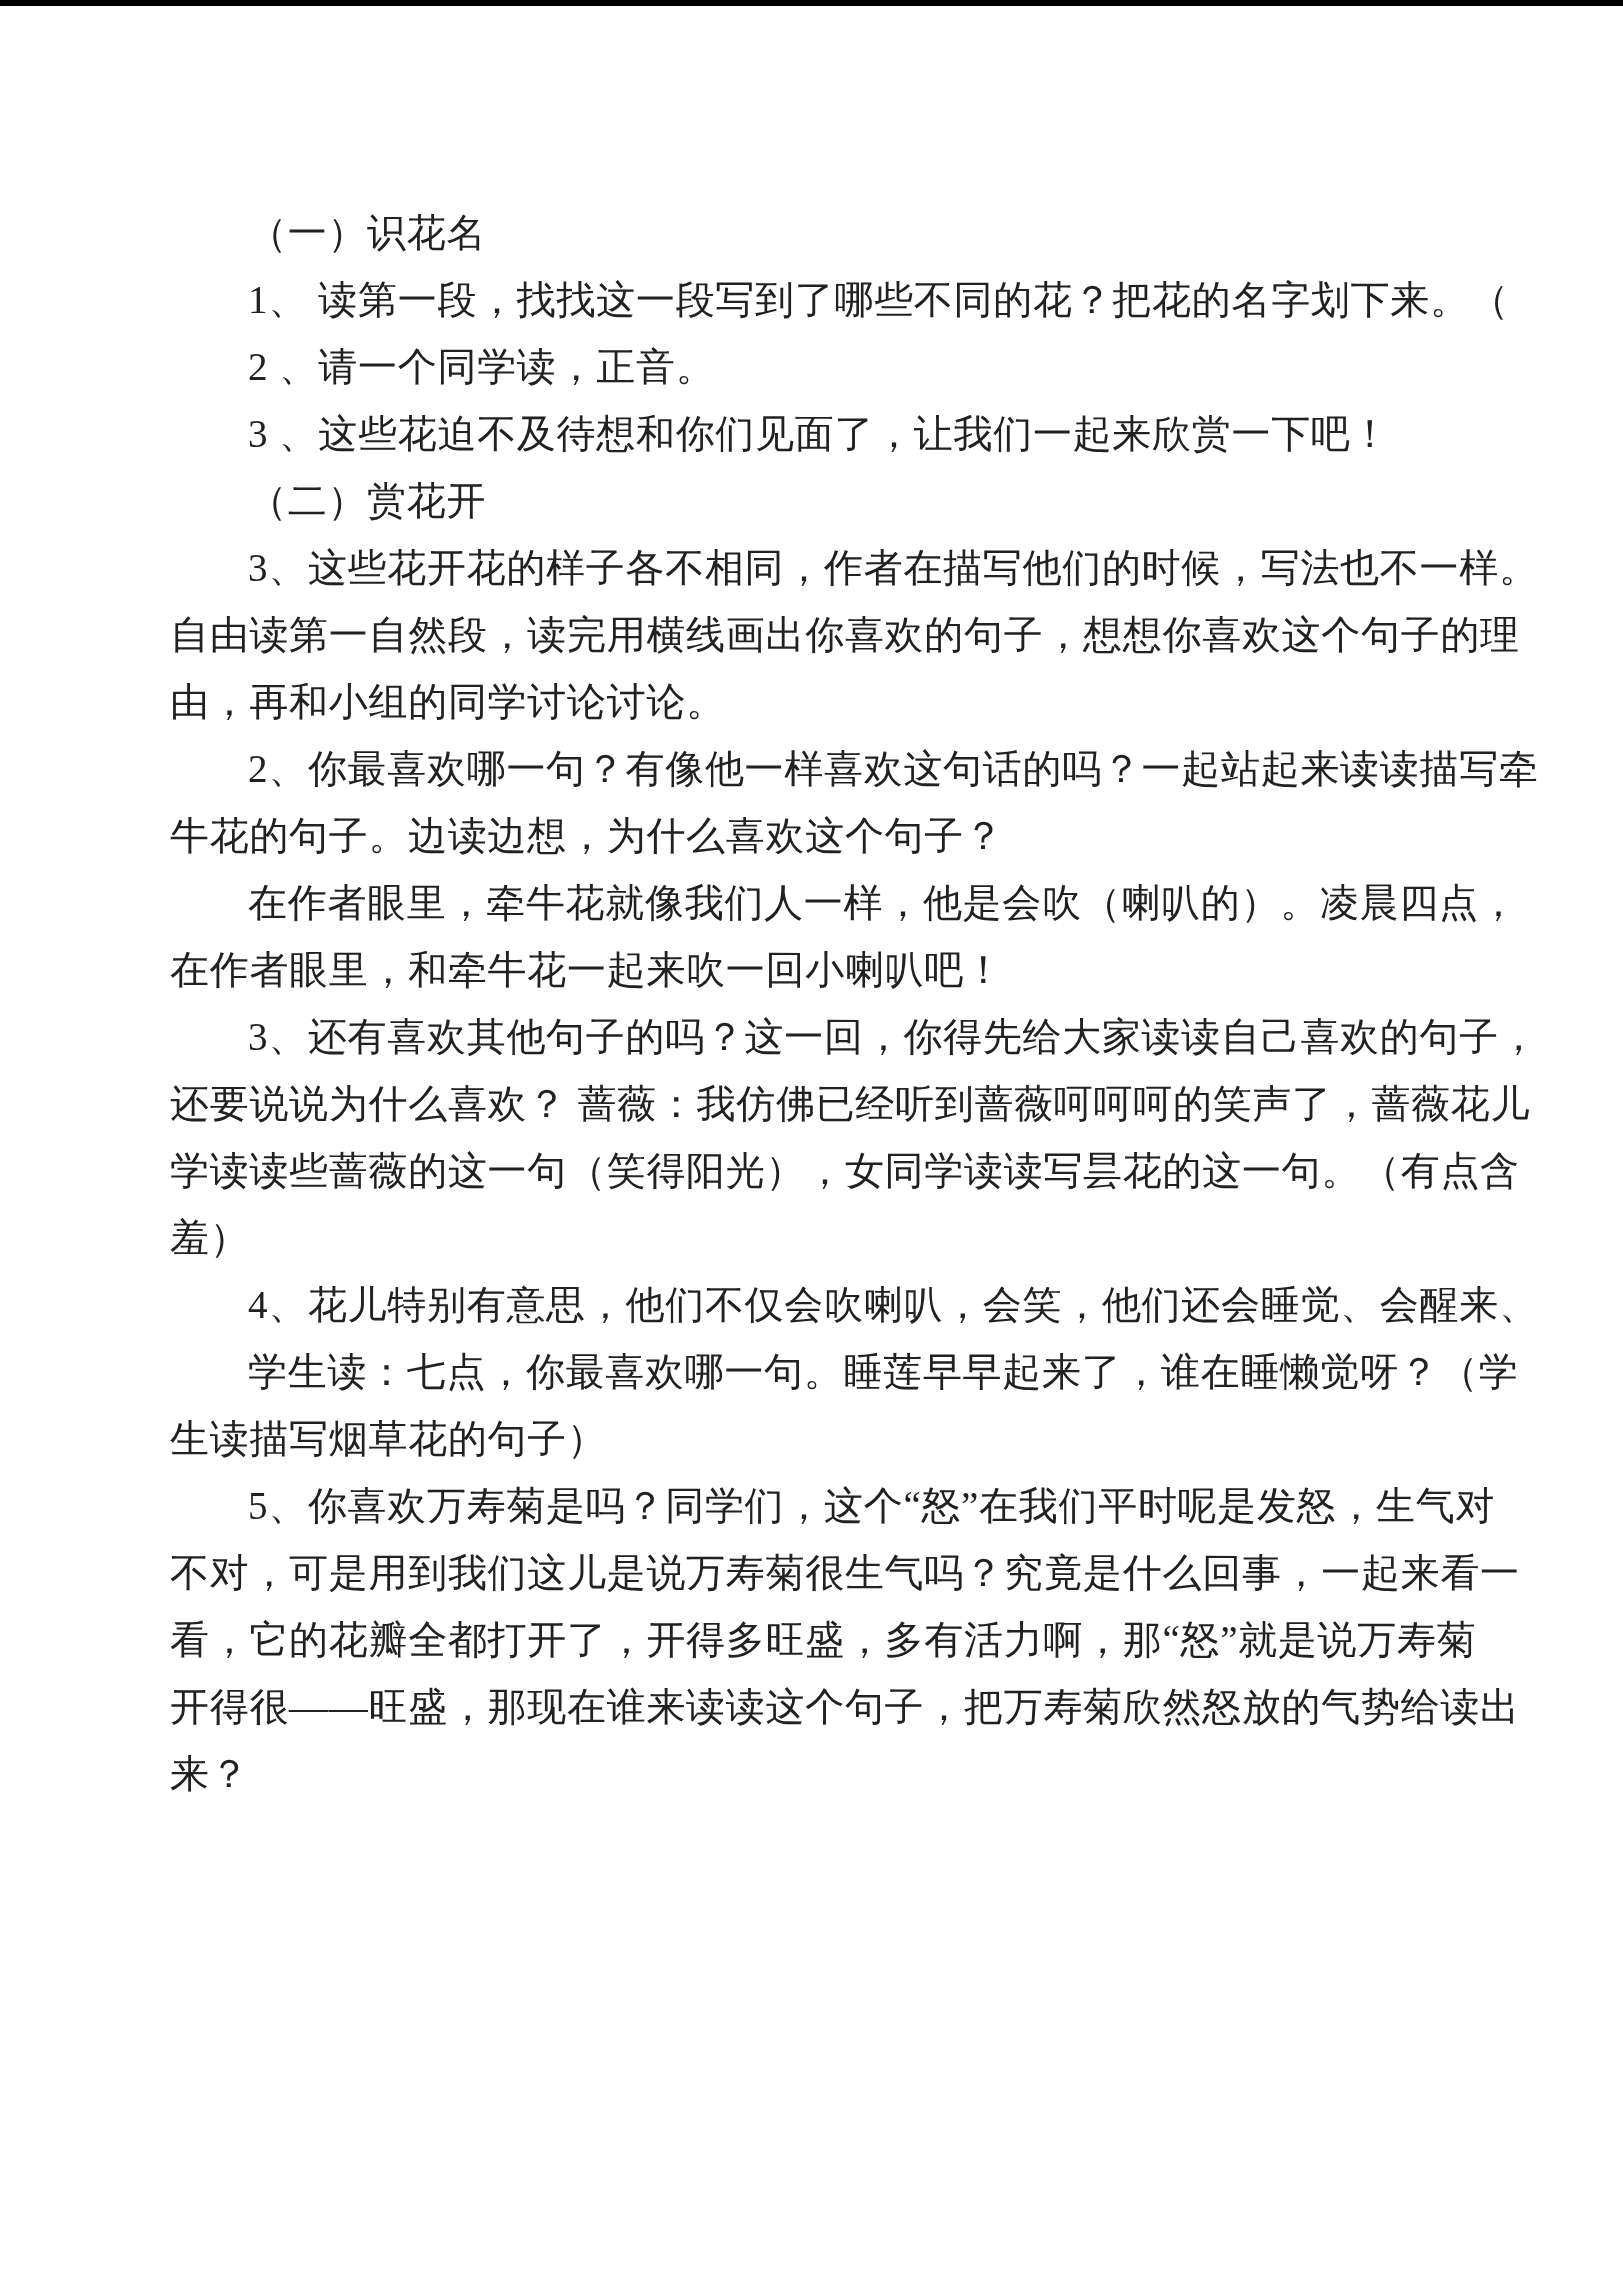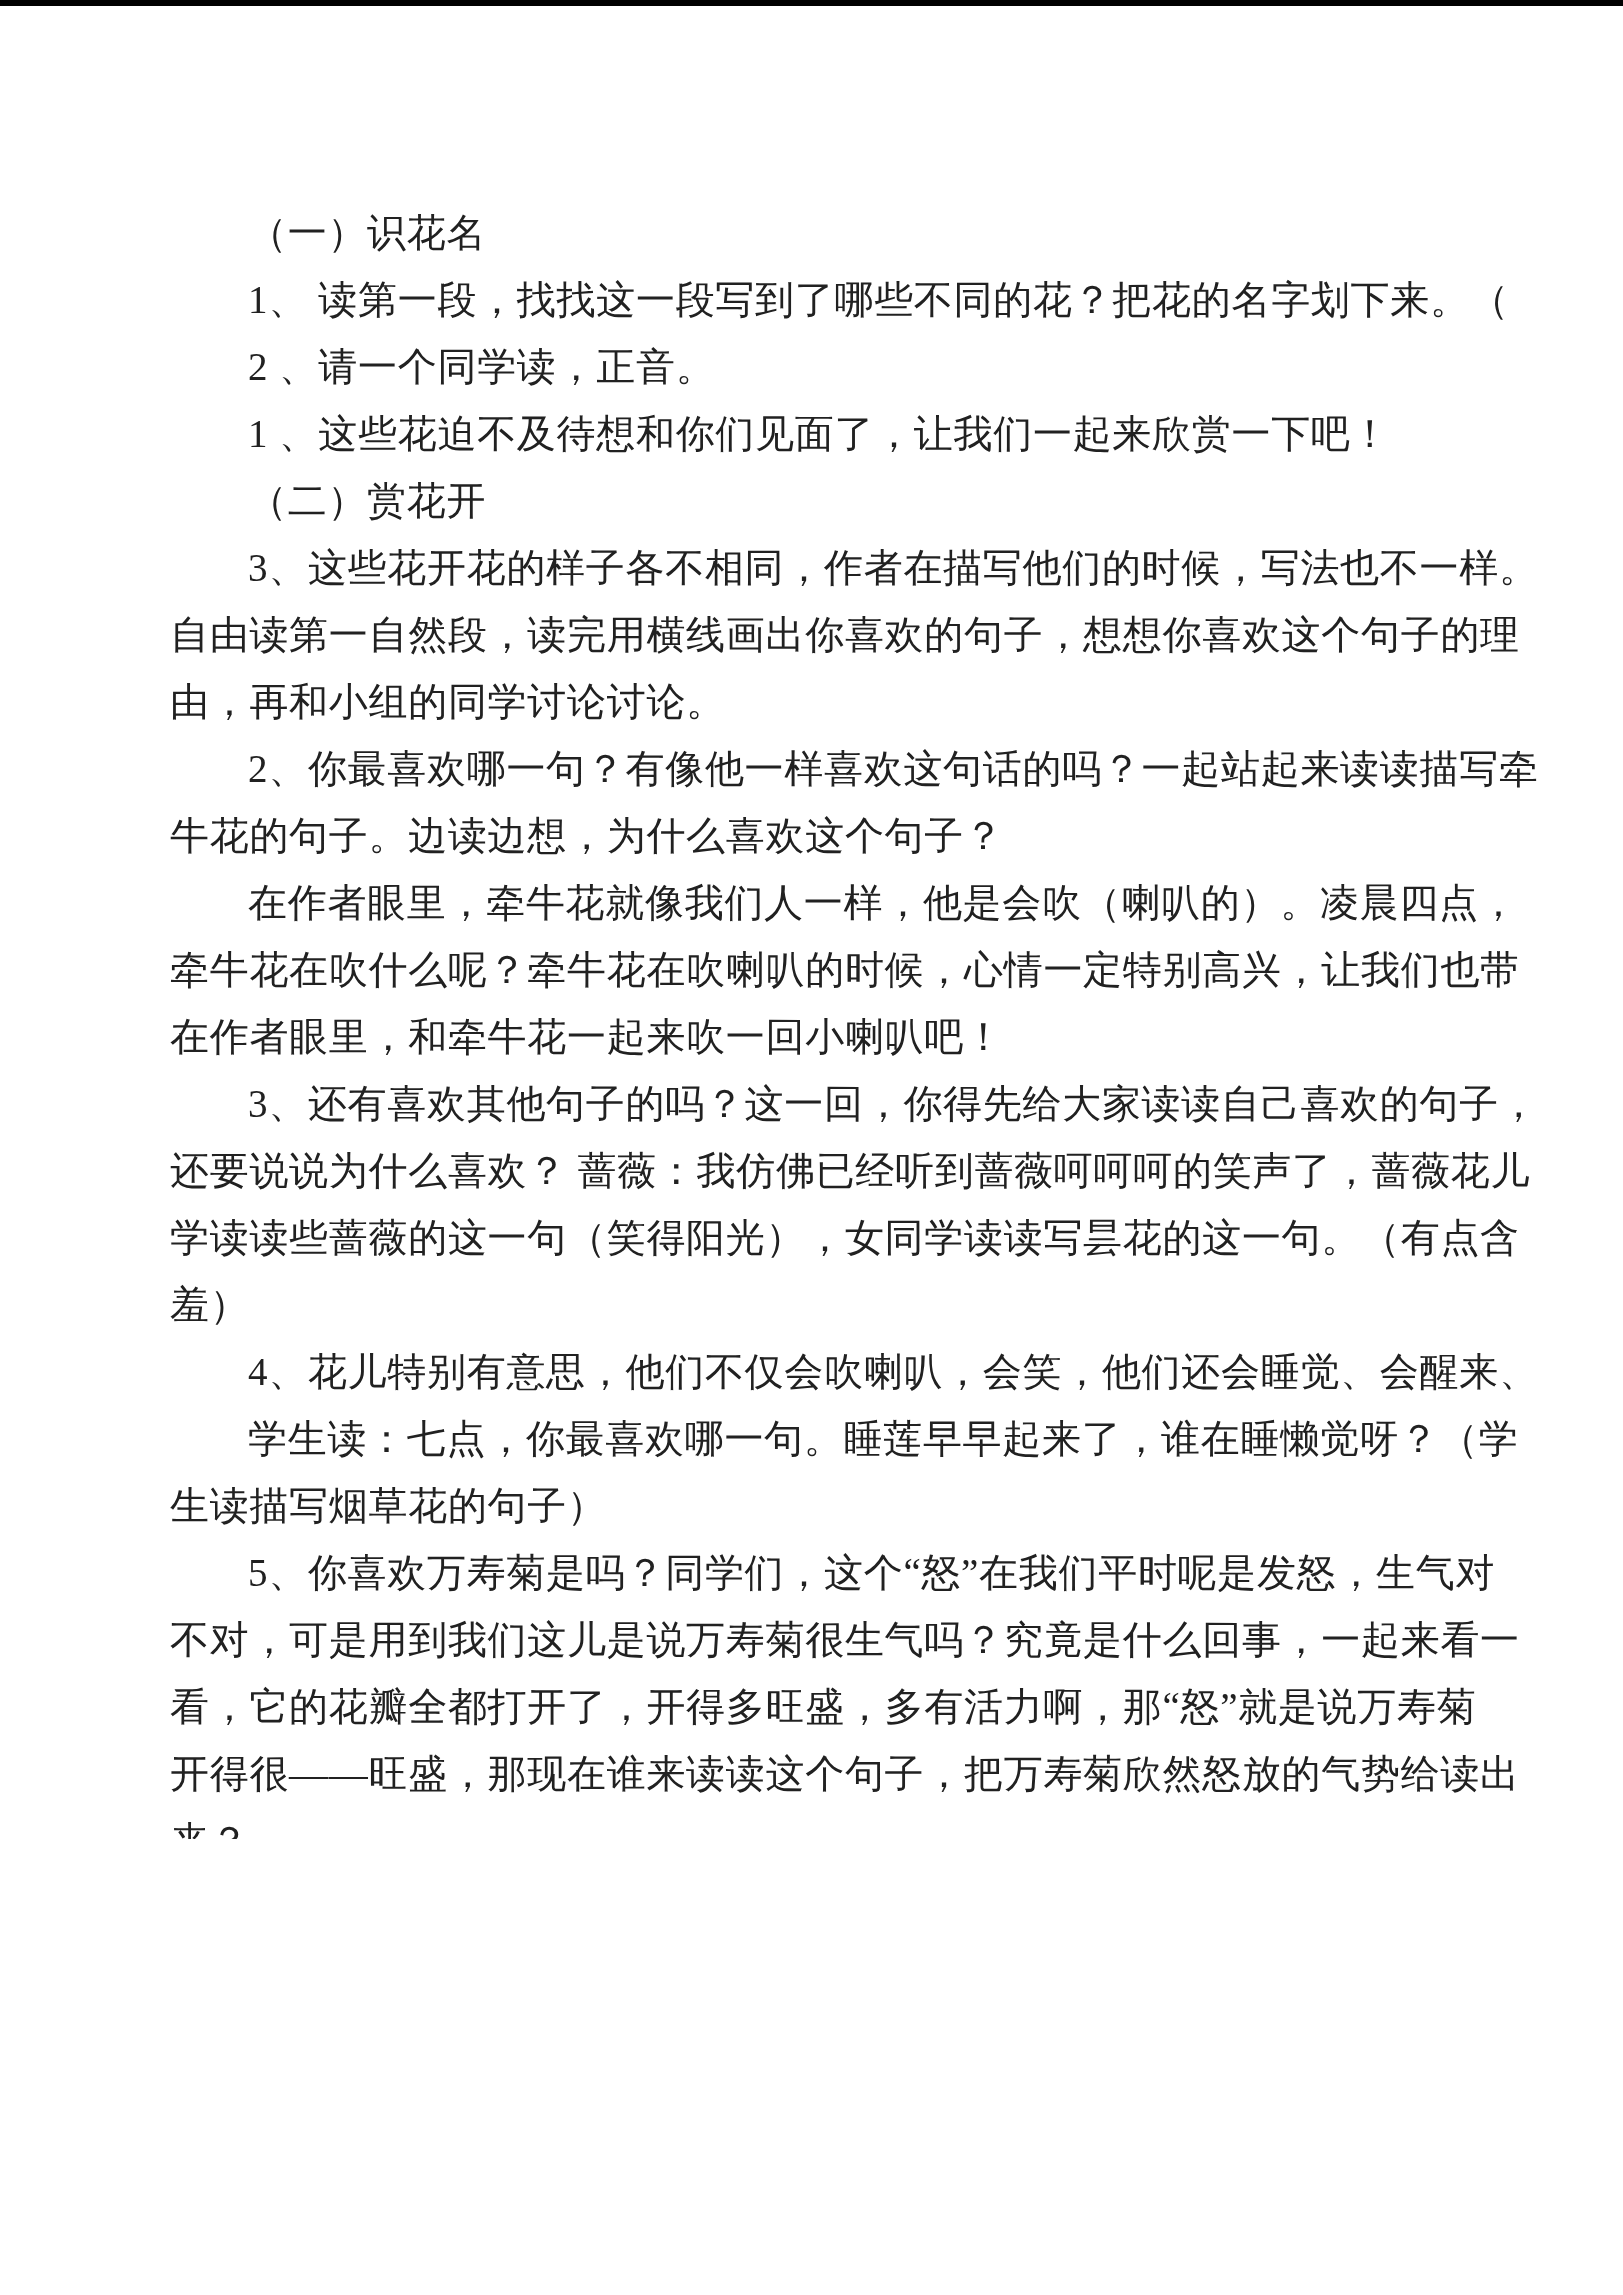--- a/index.html
+++ b/index.html
@@ -38,29 +38,28 @@
 </style>
 </head>
 <body>
 
 <div class="page">
   <div class="topbar"></div>
   <div class="content">
     <div class="line ind">（一）识花名</div>
     <div class="line ind">1、 读第一段，找找这一段写到了哪些不同的花？把花的名字划下来。（</div>
     <div class="line ind">2 、请一个同学读，正音。</div>
-    <div class="line ind">1 、这些花迫不及待想和你们见面了，让我们一起来欣赏一下吧！</div>
+    <div class="line ind">3 、这些花迫不及待想和你们见面了，让我们一起来欣赏一下吧！</div>
     <div class="line ind">（二）赏花开</div>
     <div class="line ind">3、这些花开花的样子各不相同，作者在描写他们的时候，写法也不一样。</div>
     <div class="line">自由读第一自然段，读完用横线画出你喜欢的句子，想想你喜欢这个句子的理</div>
     <div class="line">由，再和小组的同学讨论讨论。</div>
     <div class="line ind">2、你最喜欢哪一句？有像他一样喜欢这句话的吗？一起站起来读读描写牵</div>
     <div class="line">牛花的句子。边读边想，为什么喜欢这个句子？</div>
     <div class="line ind">在作者眼里，牵牛花就像我们人一样，他是会吹（喇叭的）。凌晨四点，</div>
-    <div class="line">牵牛花在吹什么呢？牵牛花在吹喇叭的时候，心情一定特别高兴，让我们也带</div>
     <div class="line">在作者眼里，和牵牛花一起来吹一回小喇叭吧！</div>
     <div class="line ind">3、还有喜欢其他句子的吗？这一回，你得先给大家读读自己喜欢的句子，</div>
     <div class="line">还要说说为什么喜欢？ 蔷薇：我仿佛已经听到蔷薇呵呵呵的笑声了，蔷薇花儿</div>
     <div class="line">学读读些蔷薇的这一句（笑得阳光），女同学读读写昙花的这一句。（有点含</div>
     <div class="line">羞）</div>
     <div class="line ind">4、花儿特别有意思，他们不仅会吹喇叭，会笑，他们还会睡觉、会醒来、</div>
     <div class="line ind">学生读：七点，你最喜欢哪一句。睡莲早早起来了，谁在睡懒觉呀？（学</div>
     <div class="line">生读描写烟草花的句子）</div>
     <div class="line ind">5、你喜欢万寿菊是吗？同学们，这个“怒”在我们平时呢是发怒，生气对</div>
     <div class="line">不对，可是用到我们这儿是说万寿菊很生气吗？究竟是什么回事，一起来看一</div>

